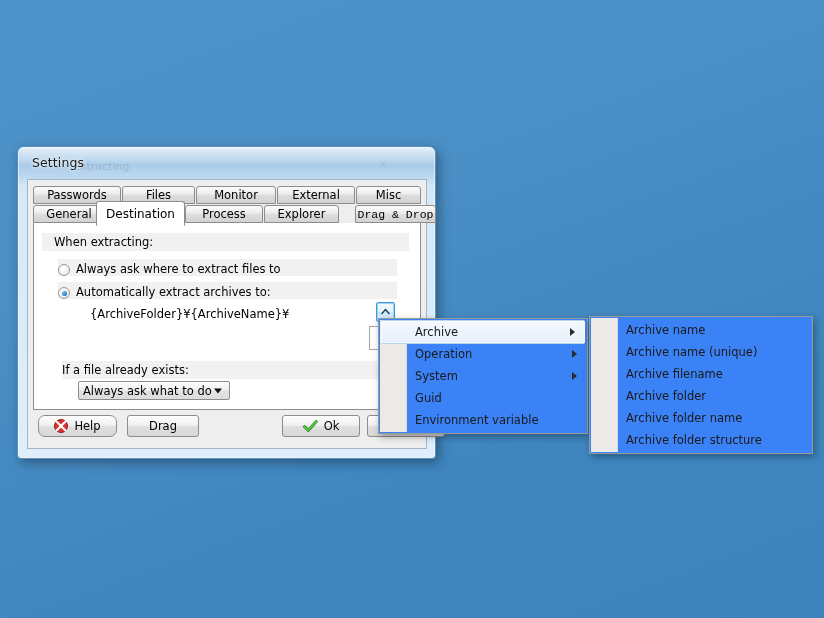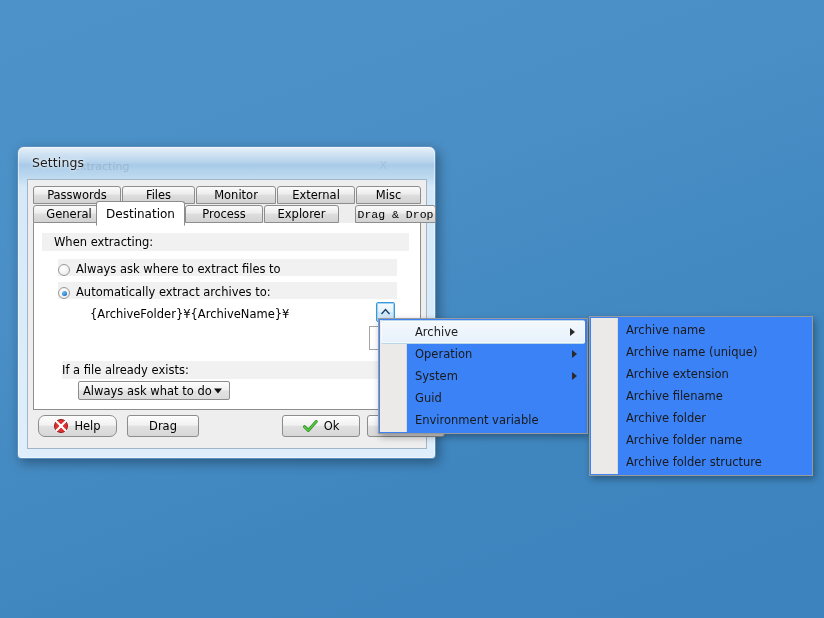--- a/index.html
+++ b/index.html
@@ -410,23 +410,20 @@
 <div class="menu" id="menu-sub">
   <div class="gutter"></div>
 
   <div class="menu-item">
     <span>Archive name</span>
   </div>
   <div class="menu-item">
     <span>Archive name (unique)</span>
   </div>
   <div class="menu-item">
-    <span>Archive extension</span>
-  </div>
-  <div class="menu-item">
     <span>Archive filename</span>
   </div>
   <div class="menu-item">
     <span>Archive folder</span>
   </div>
   <div class="menu-item">
     <span>Archive folder name</span>
   </div>
   <div class="menu-item">
     <span>Archive folder structure</span>

